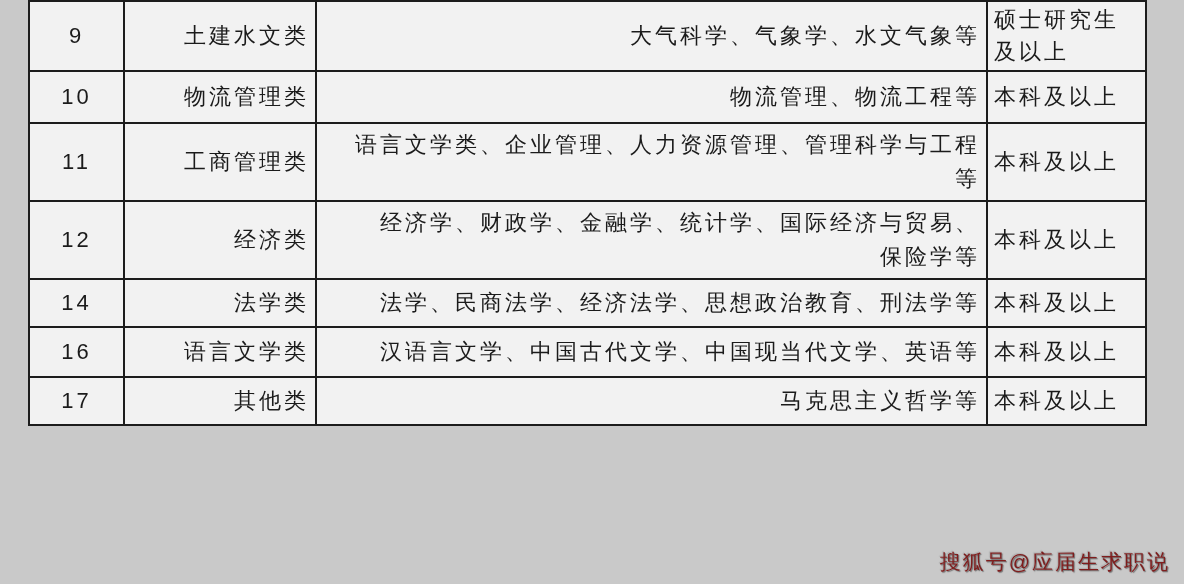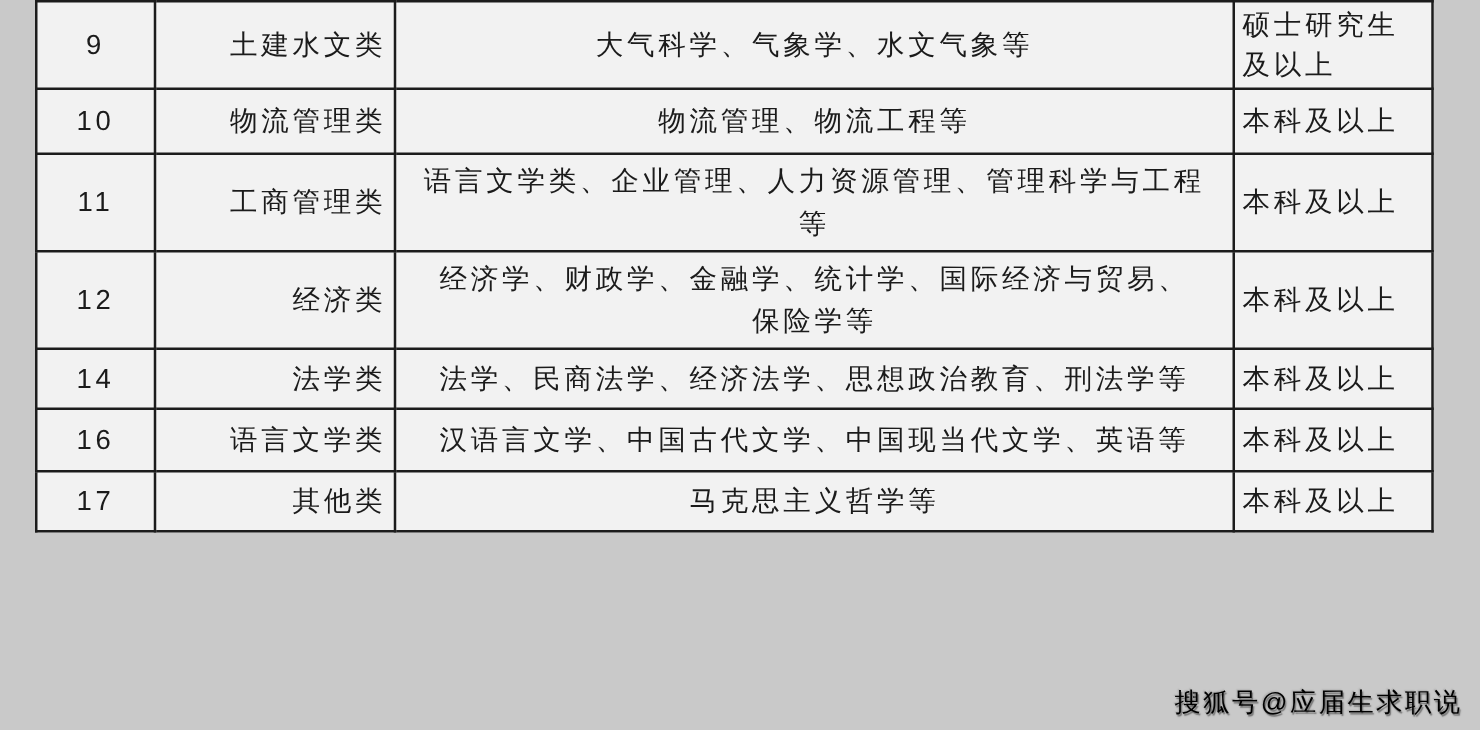--- a/index.html
+++ b/index.html
@@ -35,21 +35,21 @@
     overflow: hidden;
   }
   td.c-no {
     text-align: center;
     letter-spacing: 1px;
   }
   td.c-cat {
     text-align: right;
   }
   td.c-majors {
-    text-align: center;
+    text-align: right;
     padding-left: 10px;
     white-space: pre-line;
     line-height: 1.55;
   }
   td.c-qual {
     text-align: left;
     padding-left: 8px;
     white-space: pre-line;
     line-height: 1.45;
     margin-left: 40px;
@@ -58,21 +58,21 @@
   tr.h50 td { height: 46px; }
   tr.h76 td { height: 72px; }
   tr.h46 td { height: 42px; }
   tr.h48 td { height: 44px; }
   .watermark {
     position: absolute;
     right: 14px;
     bottom: 8px;
     font-size: 21px;
     letter-spacing: 2px;
-    color: #000000;
+    color: #7f1d1d;
     text-shadow: 1px 1px 1px rgba(40,40,40,0.55), -1px -1px 1px rgba(90,90,90,0.25);
     white-space: nowrap;
   }
 </style>
 </head>
 <body>
 
 <div class="stage">
 
   <table class="majors">

